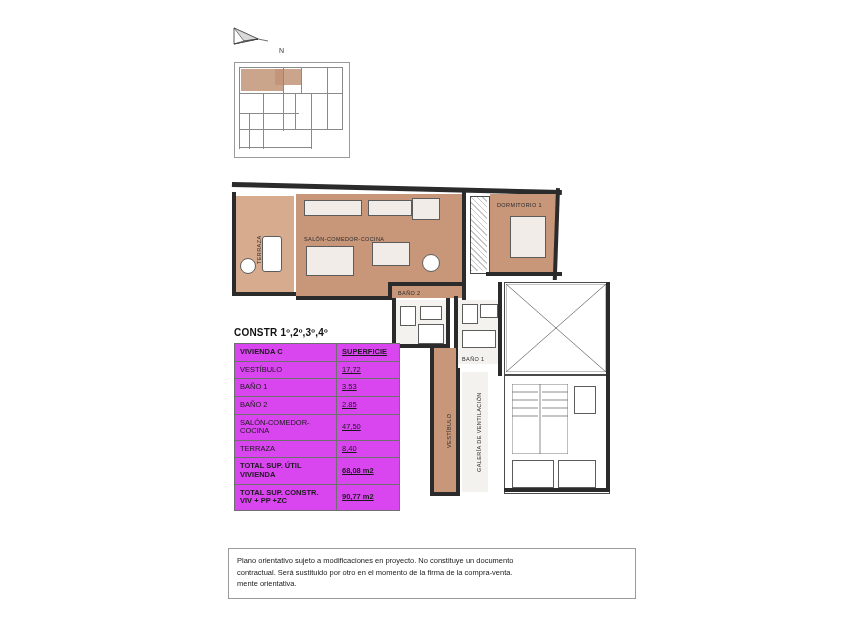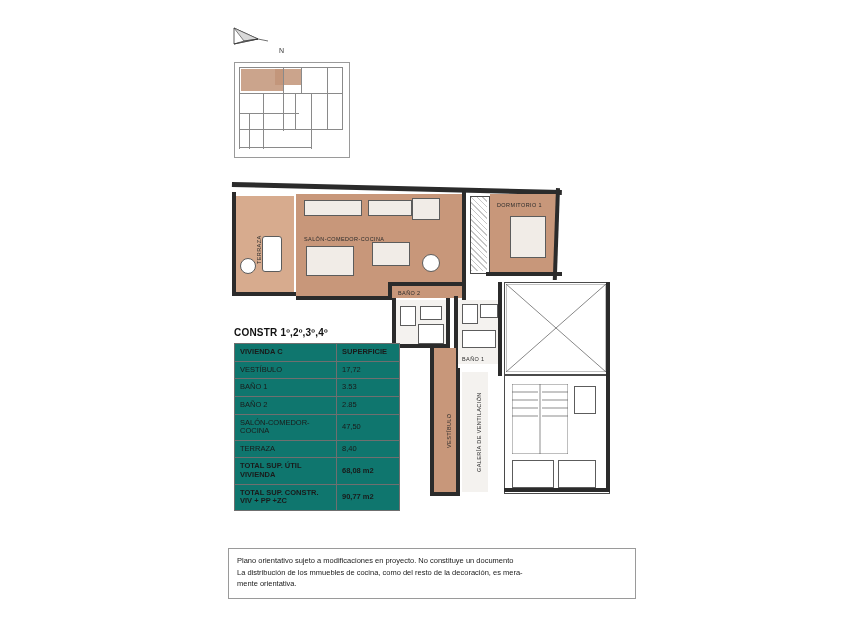--- a/index.html
+++ b/index.html
@@ -120,30 +120,31 @@
   }
 
   
   #surface-table {
     position: absolute;
     left: 234px;
     top: 343px;
     width: 166px;
     border-collapse: collapse;
     font-size: 7.5px;
-    background: #0f766e;
+    background: #d946ef;
   }
   #surface-table td {
     border: 1px solid #6f6f6f;
     padding: 4px 5px;
     color: #1a1a1a;
     line-height: 1.15;
   }
   #surface-table td.col-2 {
     width: 52px;
+    text-decoration: underline;
   }
   #surface-table tr.head td {
     font-weight: bold;
     font-size: 7.5px;
   }
   #surface-table tr.total td {
     font-weight: bold;
     margin-top: 25px;
   }
   #surface-table tr.total2 td {
@@ -334,15 +335,15 @@
         <span>TOTAL SUP. CONSTR.</span><br>
         <span>VIV + PP +ZC</span>
       </td>
       <td class="col-2">90,77 m2</td>
     </tr>
   </tbody>
 </table>
 
 <div id="disclaimer">
   <p>Plano orientativo sujeto a modificaciones en proyecto. No constituye un documento</p>
-  <p>La distribución de los mmuebles de cocina, como del resto de la decoración, es mera-</p>
+  <p>contractual. Será sustituido por otro en el momento de la firma de la compra-venta.</p>
   <p>mente orientativa.</p>
 </div>
 
 </body></html>

